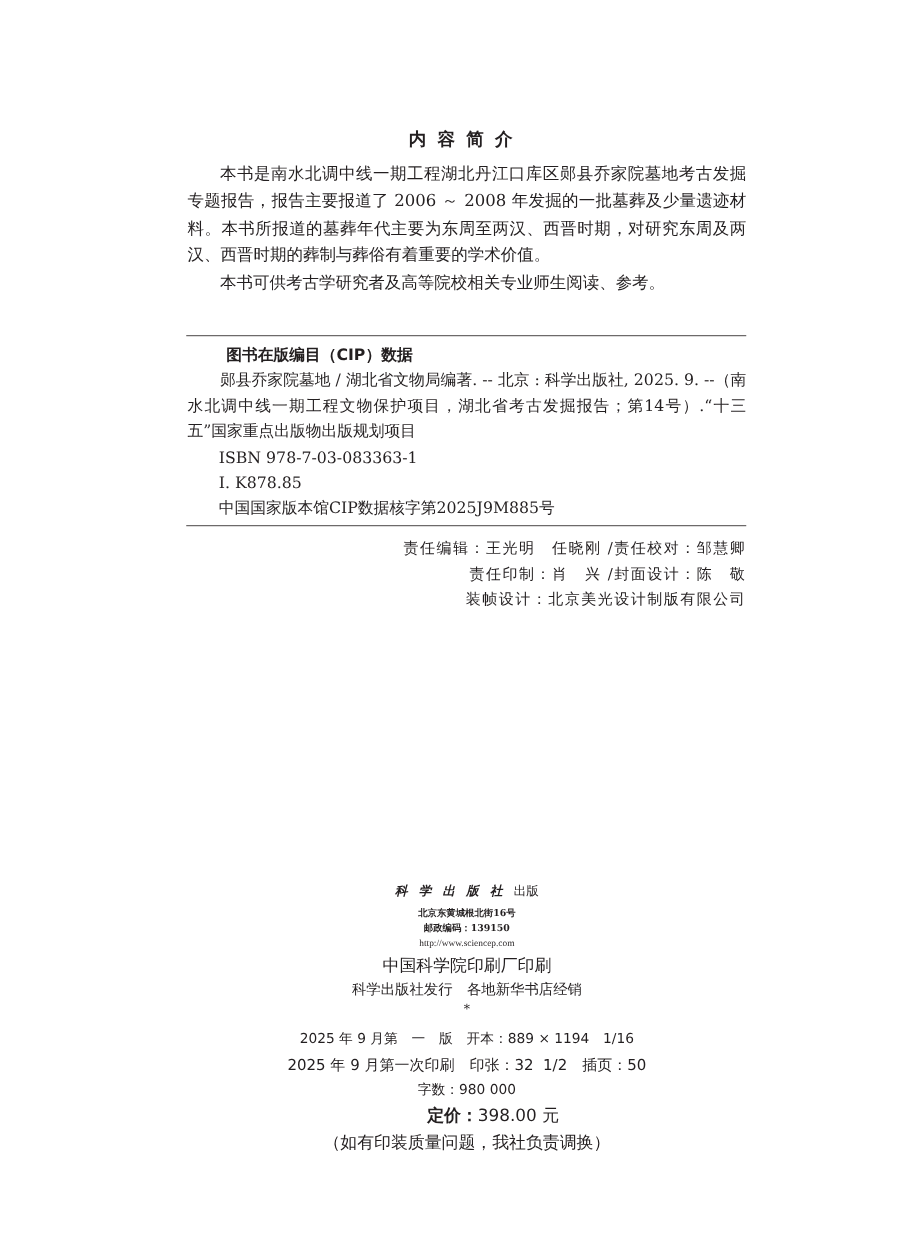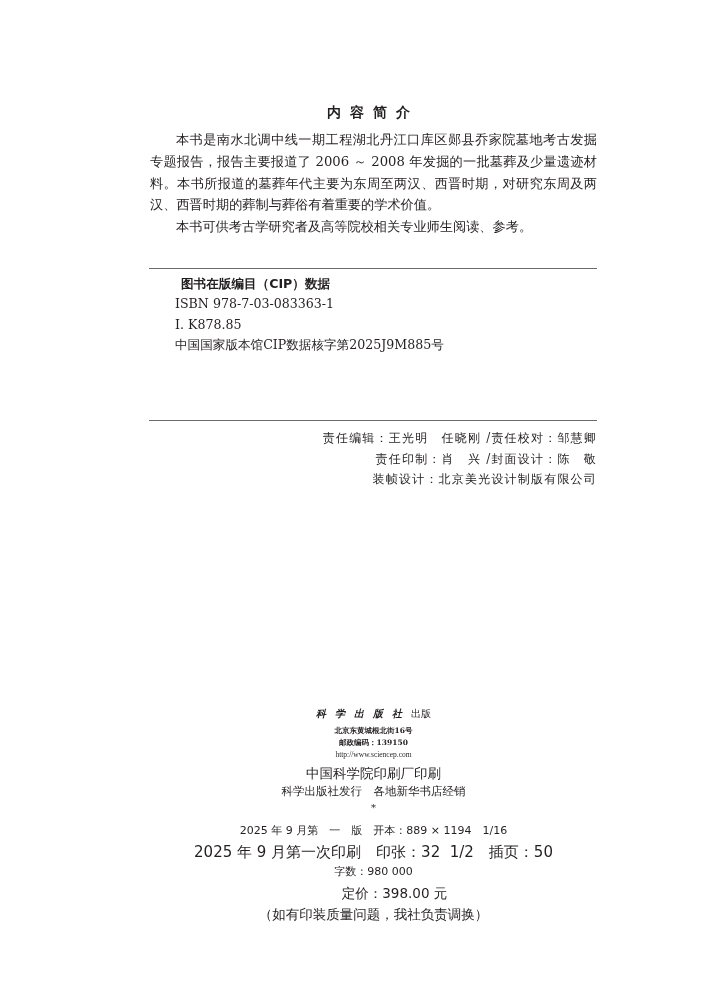--- a/index.html
+++ b/index.html
@@ -139,38 +139,38 @@
     }
     .pub-ed {
       top: 822px;
       font-size: 11px;
       line-height: 18px;
       font-family: "DejaVu Sans", "Liberation Sans", sans-serif;
       white-space: pre;
     }
     .pub-print {
       top: 843px;
-      font-size: 15px;
+      font-size: 12px;
       line-height: 18px;
       font-family: "DejaVu Sans", "Liberation Sans", sans-serif;
       white-space: pre;
     }
     .pub-words {
       top: 863px;
       font-size: 11px;
       line-height: 18px;
       font-family: "DejaVu Sans", "Liberation Sans", sans-serif;
     }
     .pub-price {
       top: 883px;
       font-size: 13.5px;
       line-height: 20px;
       font-family: "DejaVu Sans", "Liberation Sans", sans-serif;
     }
-    .pub-price .price-label { font-weight: normal; margin-left: 42px; }
+    .pub-price .price-label { font-weight: bold; margin-left: 42px; }
     .pub-notice {
       top: 904px;
       font-size: 13.5px;
       line-height: 20px;
       font-family: "DejaVu Sans", "Liberation Sans", sans-serif;
     }
   </style>
 </head>
 <body>
 
@@ -180,20 +180,21 @@
 
   <div class="intro-body">
     <p>本书是南水北调中线一期工程湖北丹江口库区郧县乔家院墓地考古发掘专题报告，报告主要报道了 2006 ～ 2008 年发掘的一批墓葬及少量遗迹材料。本书所报道的墓葬年代主要为东周至两汉、西晋时期，对研究东周及两汉、西晋时期的葬制与葬俗有着重要的学术价值。</p>
     <p>本书可供考古学研究者及高等院校相关专业师生阅读、参考。</p>
   </div>
 
   <div class="rule" style="top:268px;"></div>
 
   <div class="cip">
     <div class="cip-title">图书在版编目（CIP）数据</div>
+    <div class="cip-desc">郧县乔家院墓地 / 湖北省文物局编著. -- 北京 : 科学出版社, 2025. 9. --（南水北调中线一期工程文物保护项目，湖北省考古发掘报告；第14号）.“十三五”国家重点出版物出版规划项目</div>
     <div class="cip-line">ISBN 978-7-03-083363-1</div>
     <div class="cip-line">Ⅰ. K878.85</div>
     <div class="cip-line">中国国家版本馆CIP数据核字第2025J9M885号</div>
   </div>
 
   <div class="rule" style="top:420px;"></div>
 
   <div class="credits">
     <div>责任编辑：王光明　任晓刚 /责任校对：邹慧卿</div>
     <div>责任印制：肖　兴 /封面设计：陈　敬</div>

